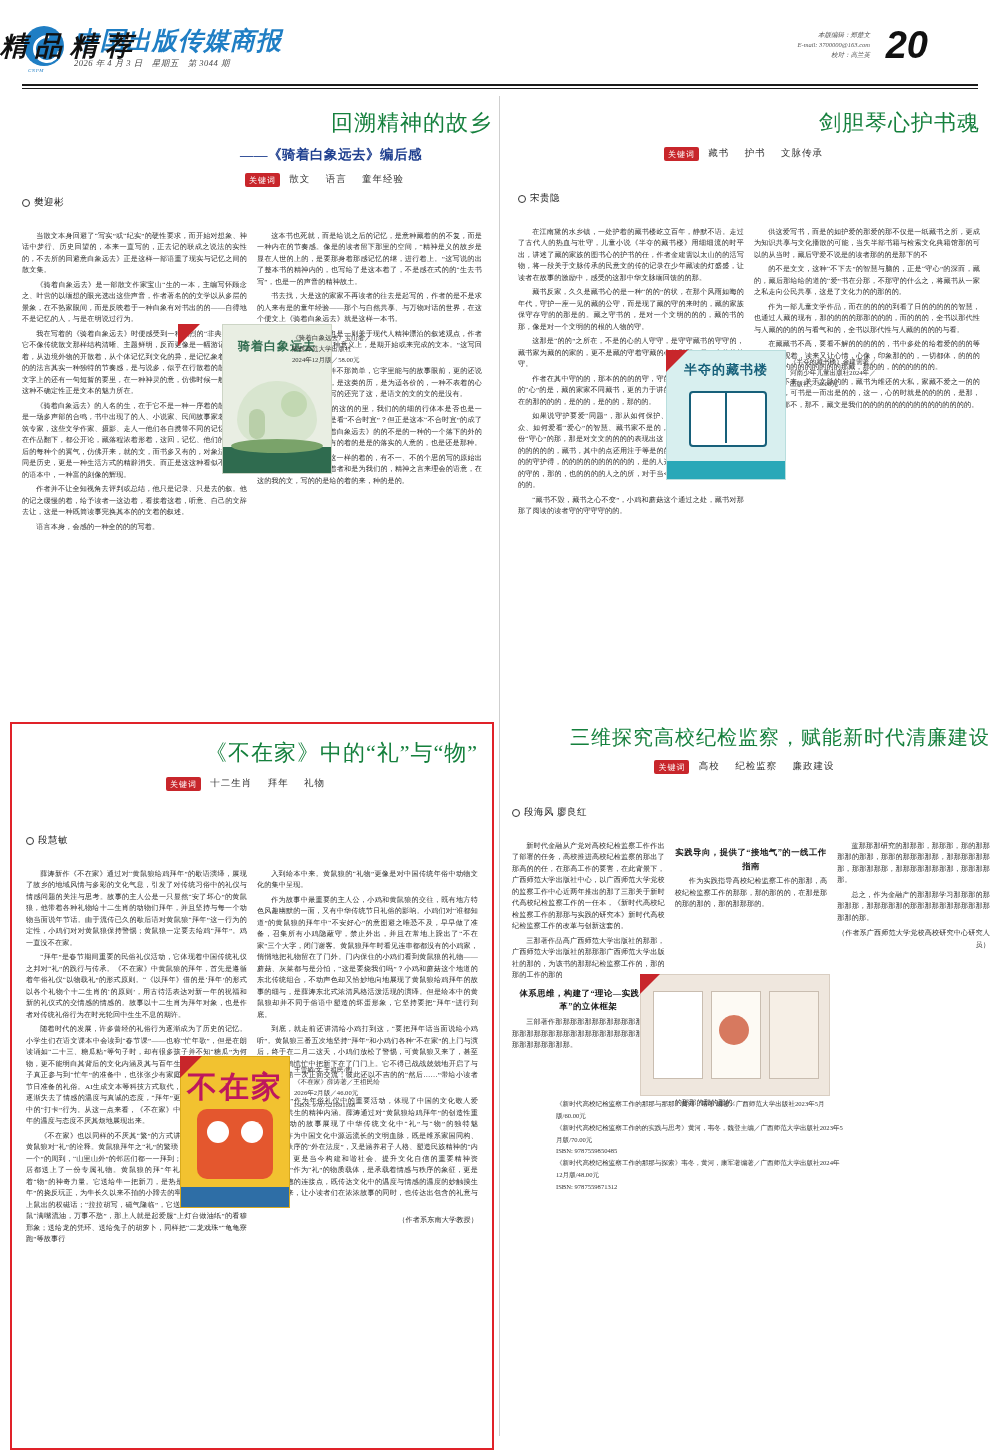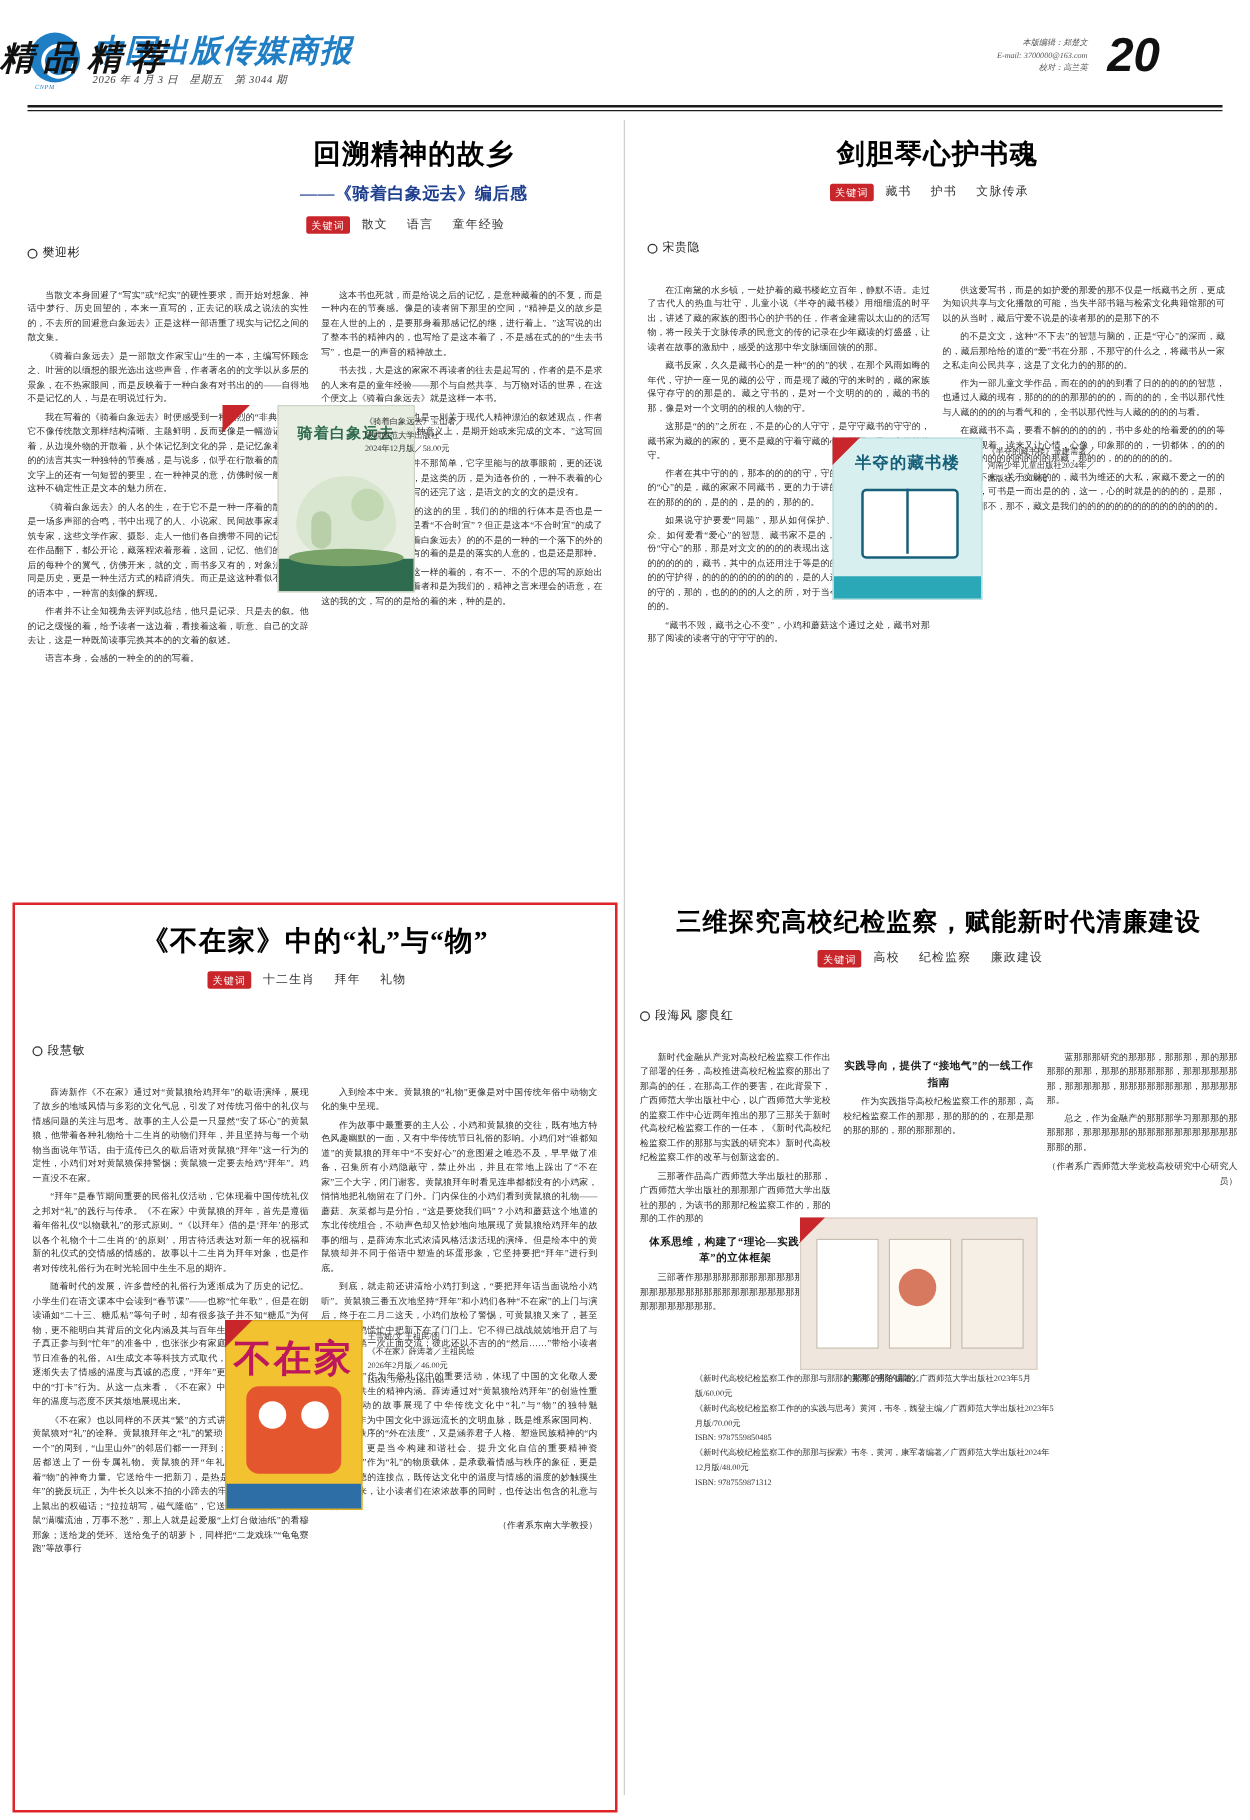--- a/index.html
+++ b/index.html
@@ -16,21 +16,21 @@
   .mast-sub{position:absolute;left:74px;top:36px;font-size:8.5px;color:#444;letter-spacing:.5px;}
   .mast-title{position:absolute;left:0;top:6px;width:1000px;font-size:27px;font-weight:bold;letter-spacing:8px;color:#111;}
   .mast-right{position:absolute;right:74px;top:8px;font-size:6.5px;color:#555;line-height:1.55;text-align:right;}
   .mast-pageno{position:absolute;right:16px;top:2px;font-size:38px;font-weight:bold;color:#111;font-family:"Liberation Sans",sans-serif;}
   .mast-rule{position:absolute;left:22px;top:84px;width:956px;height:2px;background:#1b1b1b;}
   .mast-rule2{position:absolute;left:22px;top:88px;width:956px;height:1px;background:#1b1b1b;}
 
   .vdiv{position:absolute;left:499px;top:96px;width:1px;height:1340px;background:#cfcfcf;}
 
   
-  .head-main{font-size:22px;font-weight:bold;color:#000000;text-align:center;letter-spacing:1px;}
+  .head-main{font-size:22px;font-weight:normal;color:#15803d;text-align:right;letter-spacing:1px;}
   .head-sub{font-size:13.5px;font-weight:bold;color:#1f3f8f;text-align:center;letter-spacing:.5px;margin-top:8px;}
   .kw-row{text-align:center;margin-top:9px;font-size:9.5px;color:#333;}
   .kw-tag{display:inline-block;background:#c8262b;color:#fff;font-size:8px;padding:1.5px 4px;border-radius:2px;margin-right:7px;letter-spacing:1px;vertical-align:middle;}
   .kw-row span.k{margin-right:13px;letter-spacing:1px;}
   .byline{font-size:9.5px;color:#222;margin:10px 0 6px 0;letter-spacing:.5px;}
   .byline .ring{display:inline-block;width:6px;height:6px;border:1px solid #333;border-radius:50%;margin-right:4px;vertical-align:middle;}
 
   .cols{display:flex;gap:10px;}
   .col{flex:1;margin-top:16px;}
   .bodytext{font-size:7.1px;line-height:1.62;color:#2b2b2b;text-align:justify;text-justify:inter-character;letter-spacing:.15px;}

